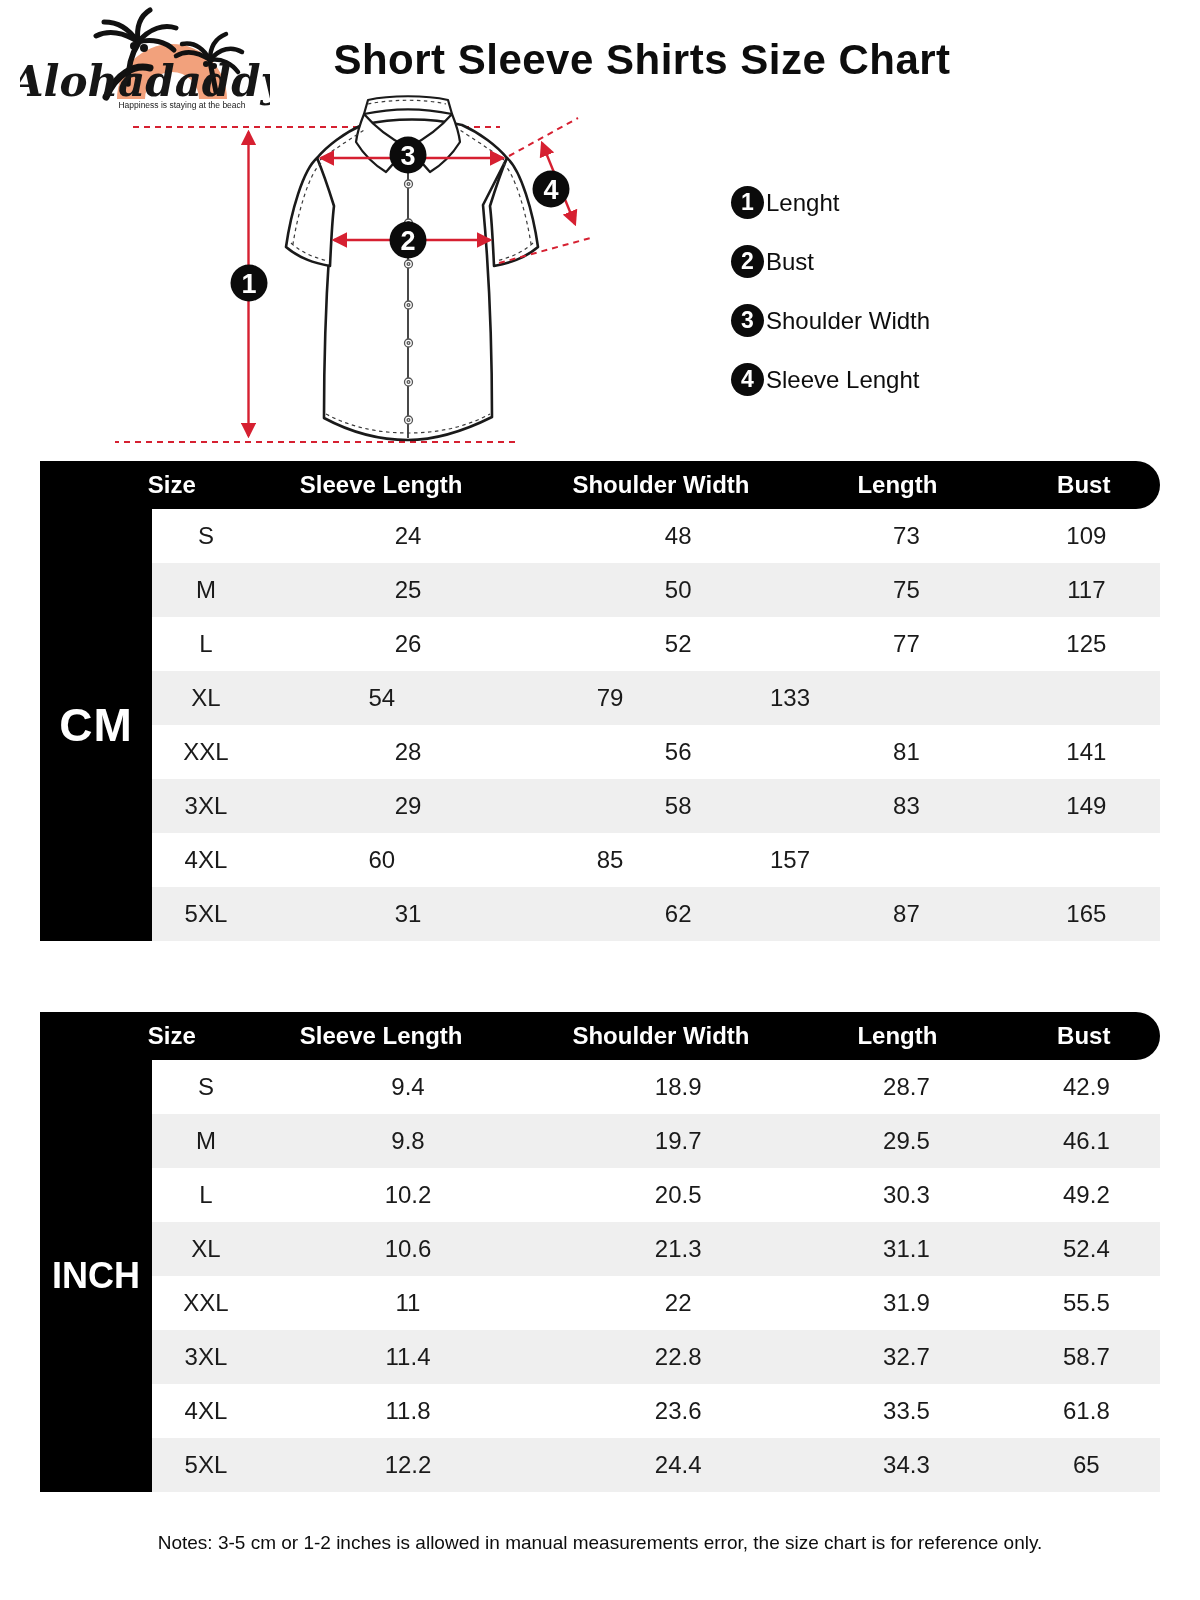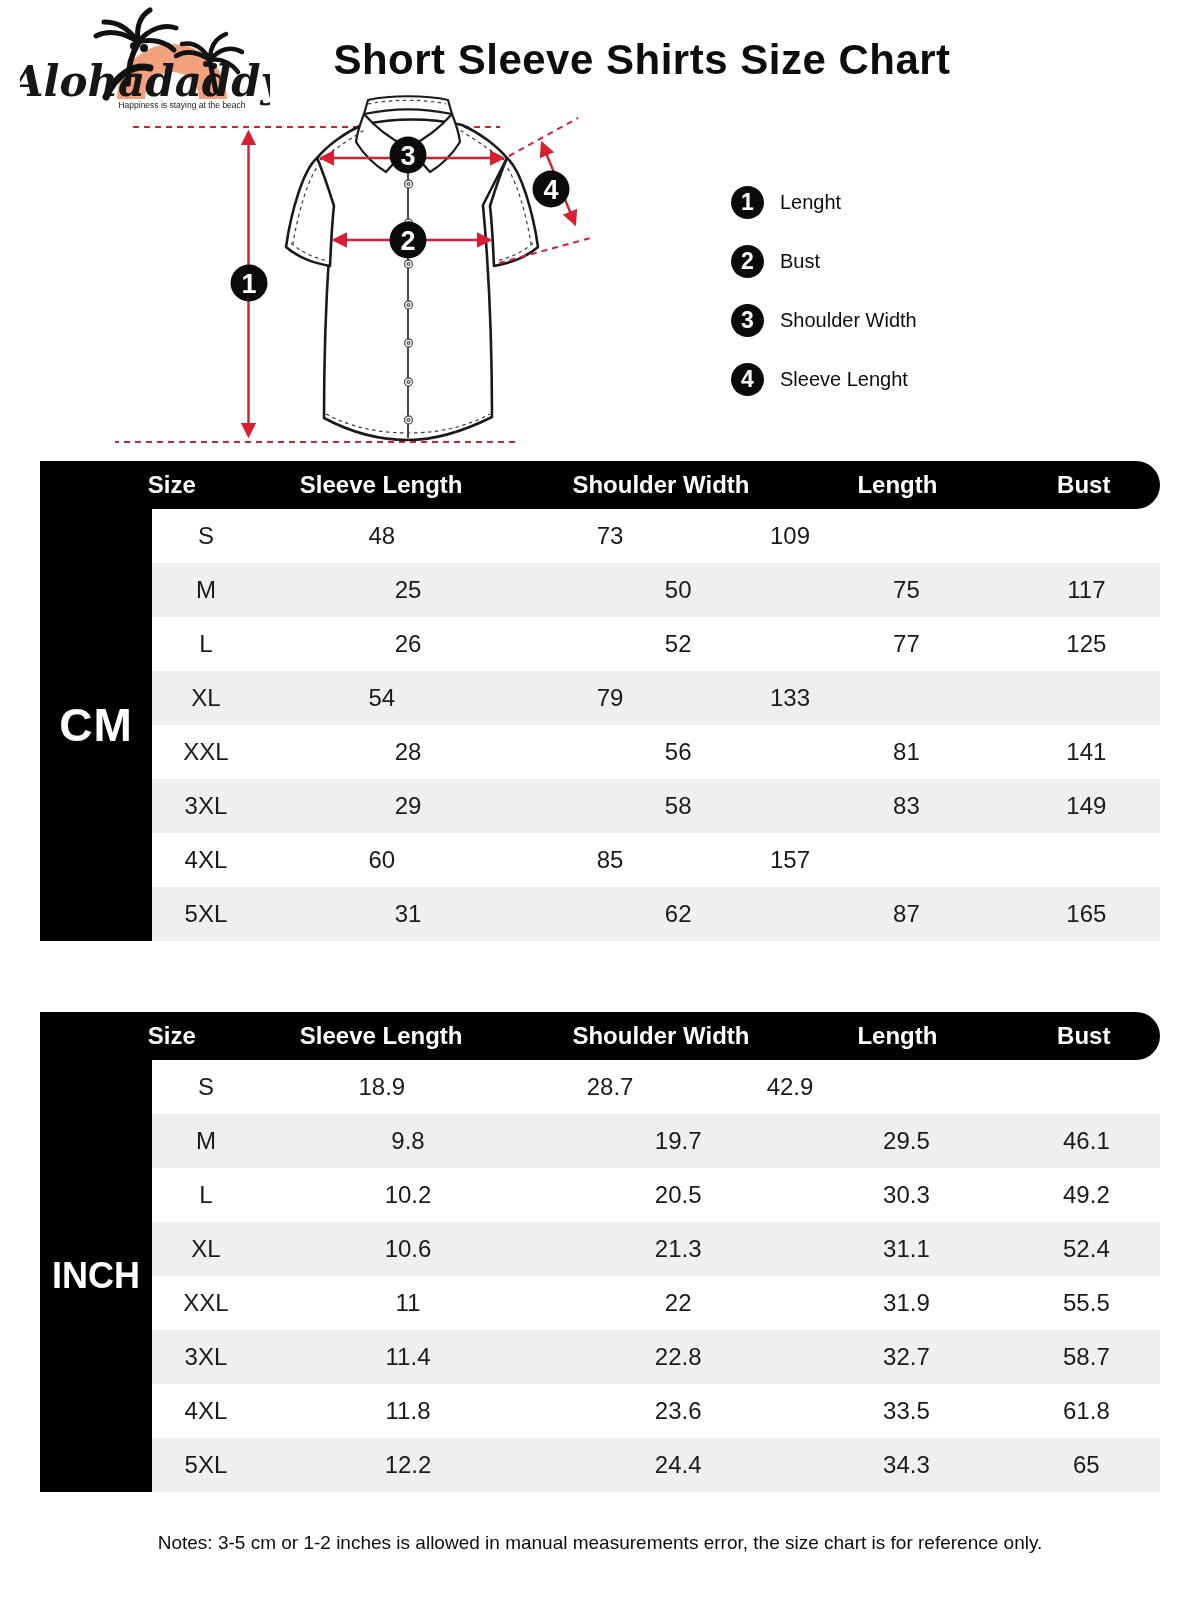--- a/index.html
+++ b/index.html
@@ -20,21 +20,21 @@
   }
   
   .shirt-svg { position:absolute; top:88px; left:115px; }
   .legend { position:absolute; top:186px; left:731px; }
   .legend-item { display:flex; align-items:center; height:33px; margin-bottom:26px; }
   .legend-badge {
     width:33px; height:33px; border-radius:50%; background:#0b0b0b;
     color:#fff; font-weight:bold; font-size:23px;
     display:flex; align-items:center; justify-content:center; flex:0 0 auto;
   }
-  .legend-label { margin-left:16px; font-size:20px; color:#0d0d0d; white-space:nowrap; }
+  .legend-label { margin-left:2px; font-size:24px; color:#0d0d0d; white-space:nowrap; }
   
   .size-table { position:absolute; left:40px; width:1120px; }
   #table-cm   { top:461px; }
   #table-inch { top:1012px; }
   .header-row {
     height:48px; background:#000; border-radius:0 26px 26px 0;
     display:flex; align-items:center;
     padding-left:76px; box-sizing:border-box; width:1120px;
   }
   .hcell { color:#fff; font-weight:bold; font-size:24px; text-align:center; }
@@ -216,20 +216,21 @@
       <div class="hcell c-sleeve">Sleeve Length</div>
       <div class="hcell c-shoulder">Shoulder Width</div>
       <div class="hcell c-length">Length</div>
       <div class="hcell c-bust">Bust</div>
     </div>
   <div class="tbody">
     <div class="unit-label">CM</div>
     <div class="rows">
         <div class="trow">
           <div class="tcell c-size">S</div>
+          <div class="tcell c-sleeve">24</div>
           <div class="tcell c-shoulder">48</div>
           <div class="tcell c-length">73</div>
           <div class="tcell c-bust">109</div>
         </div>
         <div class="trow">
           <div class="tcell c-size">M</div>
           <div class="tcell c-sleeve">25</div>
           <div class="tcell c-shoulder">50</div>
           <div class="tcell c-length">75</div>
           <div class="tcell c-bust">117</div>
@@ -284,20 +285,21 @@
       <div class="hcell c-sleeve">Sleeve Length</div>
       <div class="hcell c-shoulder">Shoulder Width</div>
       <div class="hcell c-length">Length</div>
       <div class="hcell c-bust">Bust</div>
     </div>
   <div class="tbody">
     <div class="unit-label">INCH</div>
     <div class="rows">
         <div class="trow">
           <div class="tcell c-size">S</div>
+          <div class="tcell c-sleeve">9.4</div>
           <div class="tcell c-shoulder">18.9</div>
           <div class="tcell c-length">28.7</div>
           <div class="tcell c-bust">42.9</div>
         </div>
         <div class="trow">
           <div class="tcell c-size">M</div>
           <div class="tcell c-sleeve">9.8</div>
           <div class="tcell c-shoulder">19.7</div>
           <div class="tcell c-length">29.5</div>
           <div class="tcell c-bust">46.1</div>

